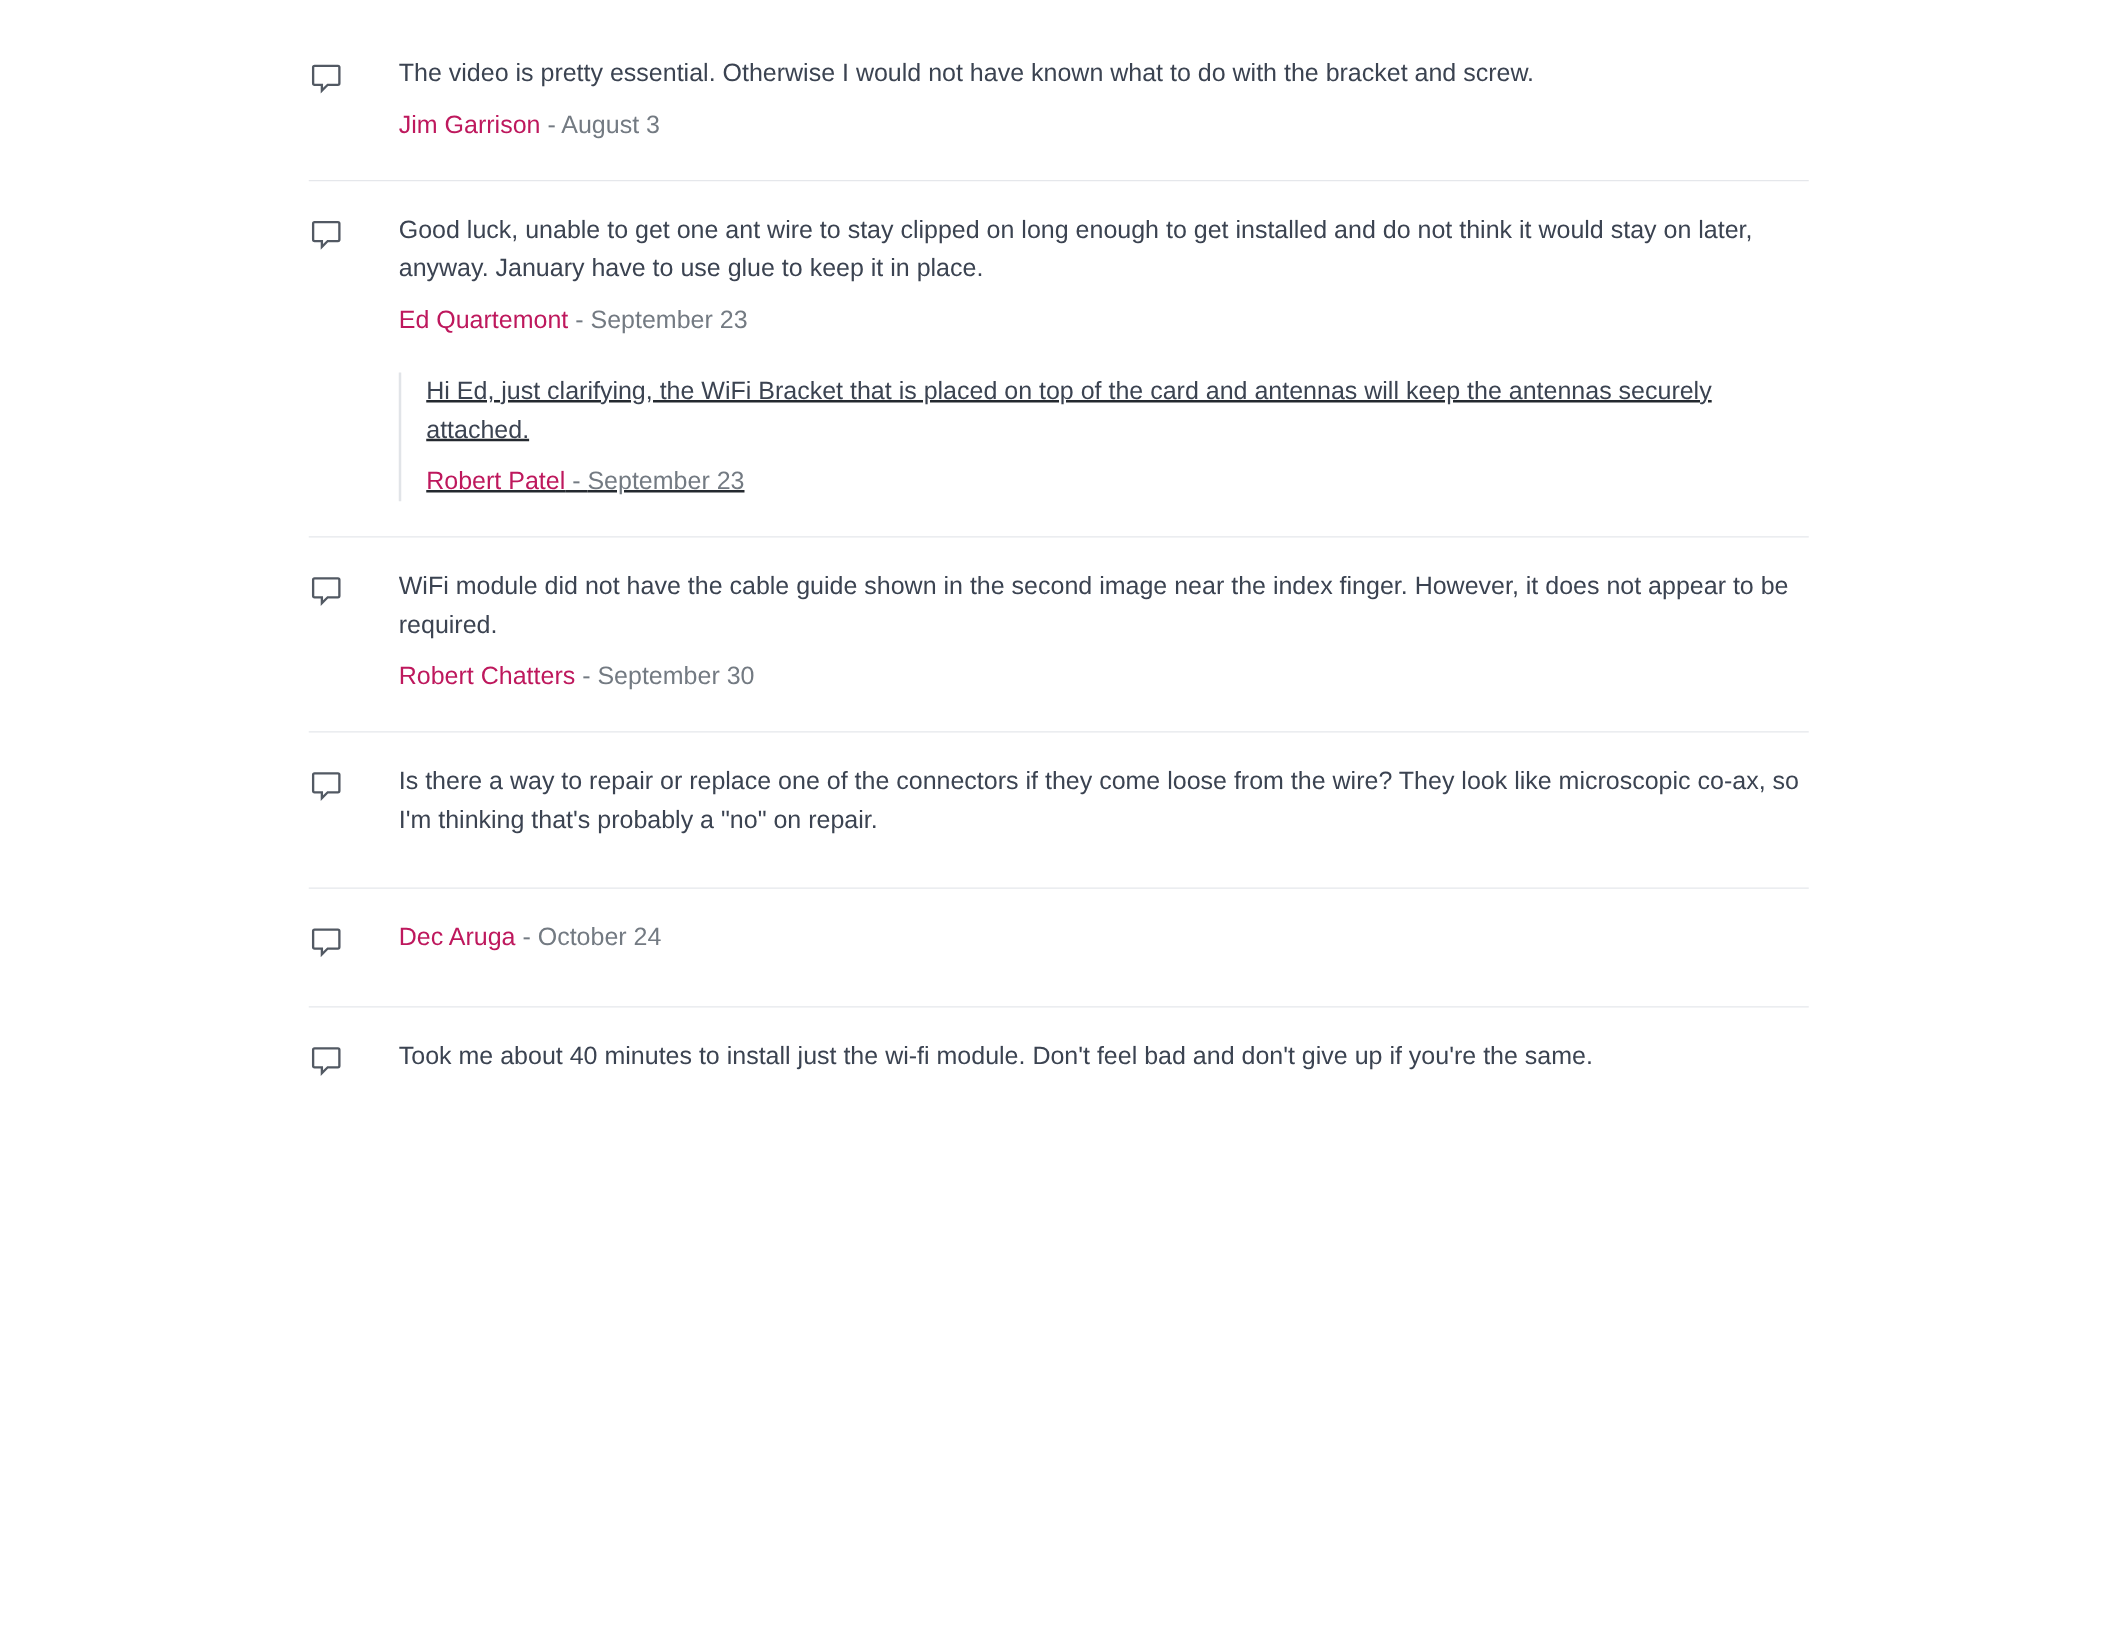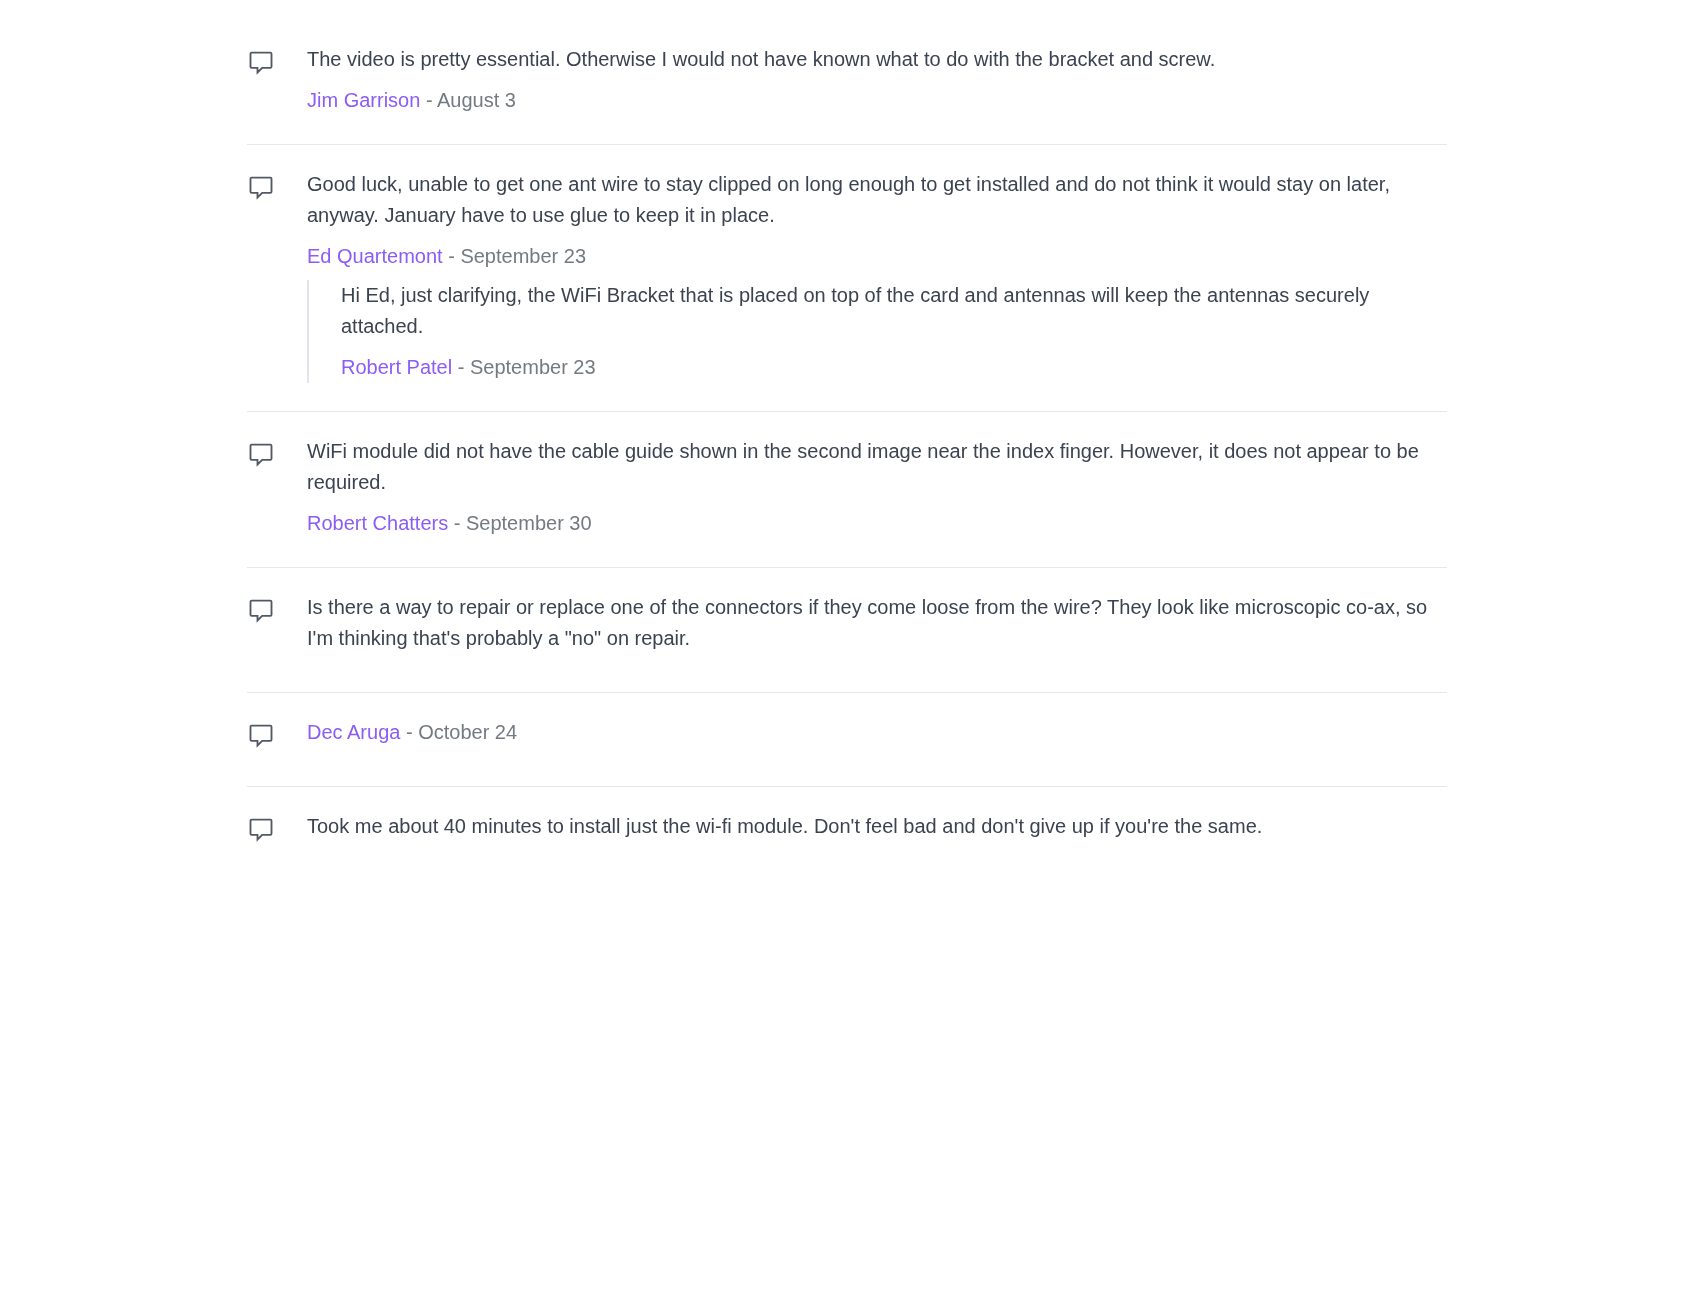--- a/index.html
+++ b/index.html
@@ -8,46 +8,47 @@
     padding: 20px 60px 60px 60px;
     font-family: -apple-system, BlinkMacSystemFont, "Segoe UI", Helvetica, Arial, sans-serif;
     background: #fff;
     color: #24292f;
     font-size: 20px;
     line-height: 1.55;
   }
   .comment-list { max-width: 1200px; margin: 0 auto; }
   .comment {
     display: flex;
-    gap: 32px;
+    gap: 44px;
     padding: 24px 0 28px 0;
     border-bottom: 1px solid #e5e7eb;
   }
   .comment:last-child { border-bottom: none; }
   .icon-col {
     flex: 0 0 28px;
     padding-top: 4px;
   }
   .comment-icon svg {
     width: 28px;
     height: 28px;
     stroke: #525963;
     fill: none;
     stroke-width: 1.6;
   }
   .content-col { flex: 1; }
   .comment-text { color: #3b4351; margin-bottom: 10px; }
   .meta { color: #737a82; font-size: 20px; }
-  .author-link { color: #8b5cf6; text-decoration: none; }
+  .author-link { color: #be185d; text-decoration: none; }
   .sep { color: #737a82; }
   .reply {
-    margin-top: 8px;
+    margin-top: 26px;
     margin-left: 0px;
-    padding-left: 32px;
+    padding-left: 20px;
     border-left: 2px solid #e1e4e8;
+    text-decoration: underline;
   }
 </style>
 </head>
 <body>
 
 <div class="comment-list">
 
   <div class="comment">
     <div class="icon-col">
       <span class="comment-icon"><svg viewBox="0 0 24 24">

